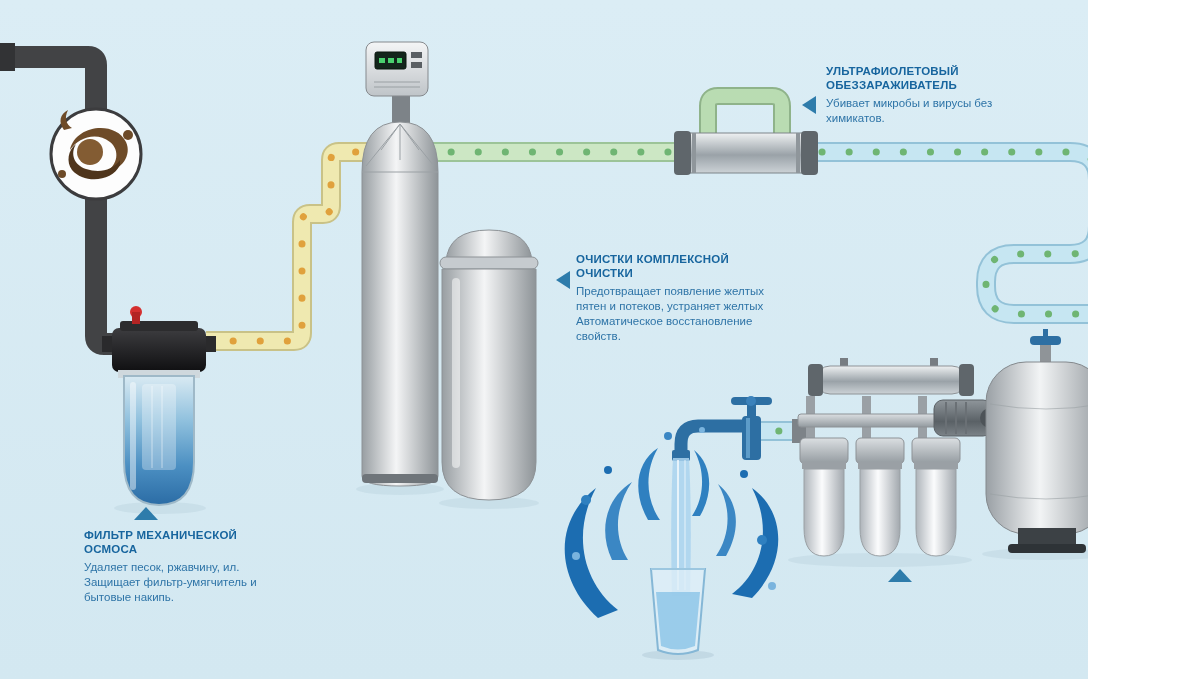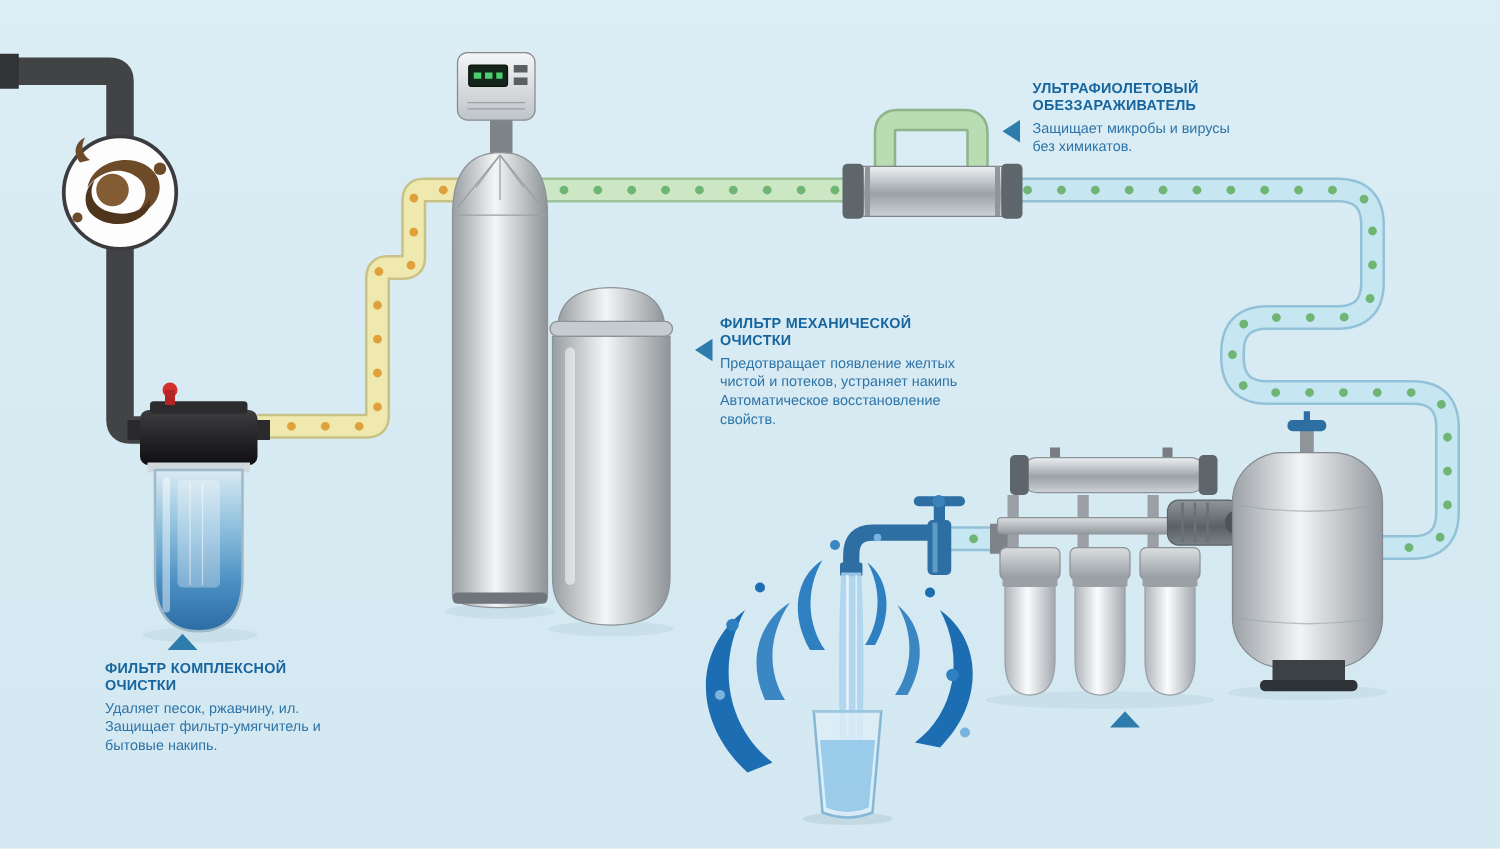--- a/index.html
+++ b/index.html
@@ -1,18 +1,18 @@
 <!DOCTYPE html>
 <html style="--background: #dbedf5; --title-text: #17659e; --body-text: #2e74a7; --arrow: #2e7cab; --pipe-dark: #424345; --pipe-yellow: #efe9b0; --pipe-green: #cce7c4; --pipe-blue: #c6e6f2; --dot-orange: #e0a13c; --dot-green: #6fb573;"><head>
 <meta charset="utf-8">
 <style>
   html,body{margin:0;padding:0;}
   #stage{
     position:relative;
-    width:1200px;height:679px;
+    width:1088px;height:679px;
     overflow:hidden;
     background:linear-gradient(180deg, var(--background,#dbedf5) 0%, #d3e8f1 100%);
     font-family:"Liberation Sans", sans-serif;
   }
   #diagram{position:absolute;left:0;top:0;}
 
   
   .pipe-dark{fill:none;stroke:var(--pipe-dark,#424345);stroke-width:22;}
   .outline-yellow{fill:none;stroke:#c9c287;stroke-width:20;}
   .fill-yellow{fill:none;stroke:var(--pipe-yellow,#efe9b0);stroke-width:16;}
@@ -281,28 +281,28 @@
   </g>
 </svg>
 
 <div class="arrow arrow-left" style="left:802px;top:96px"></div>
 <div class="arrow arrow-left" style="left:556px;top:271px"></div>
 <div class="arrow arrow-up" style="left:134px;top:507px"></div>
 <div class="arrow arrow-up" style="left:888px;top:569px"></div>
 
 <div class="label" style="left:826px;top:64px;width:178px">
   <div class="label-title">УЛЬТРАФИОЛЕТОВЫЙ ОБЕЗЗАРАЖИВАТЕЛЬ</div>
-  <div class="label-body">Защищает микробы и вирусы без химикатов.</div>
+  <div class="label-body">Убивает микробы и вирусы без химикатов.</div>
 </div>
 
 <div class="label" style="left:576px;top:252px;width:205px">
-  <div class="label-title">ФИЛЬТР МЕХАНИЧЕСКОЙ ОЧИСТКИ</div>
-  <div class="label-body">Предотвращает появление желтых чистой и потеков, устраняет накипь
+  <div class="label-title">ОЧИСТКИ КОМПЛЕКСНОЙ ОЧИСТКИ</div>
+  <div class="label-body">Предотвращает появление желтых пятен и потеков, устраняет желтых
 Автоматическое восстановление свойств.</div>
 </div>
 
 <div class="label" style="left:84px;top:528px;width:185px">
-  <div class="label-title">ФИЛЬТР КОМПЛЕКСНОЙ ОЧИСТКИ</div>
+  <div class="label-title">ФИЛЬТР МЕХАНИЧЕСКОЙ ОСМОСА</div>
   <div class="label-body">Удаляет песок, ржавчину, ил. Защищает фильтр-умягчитель и бытовые накипь.</div>
 </div>
 
 
 </div>
 
 </body></html>

